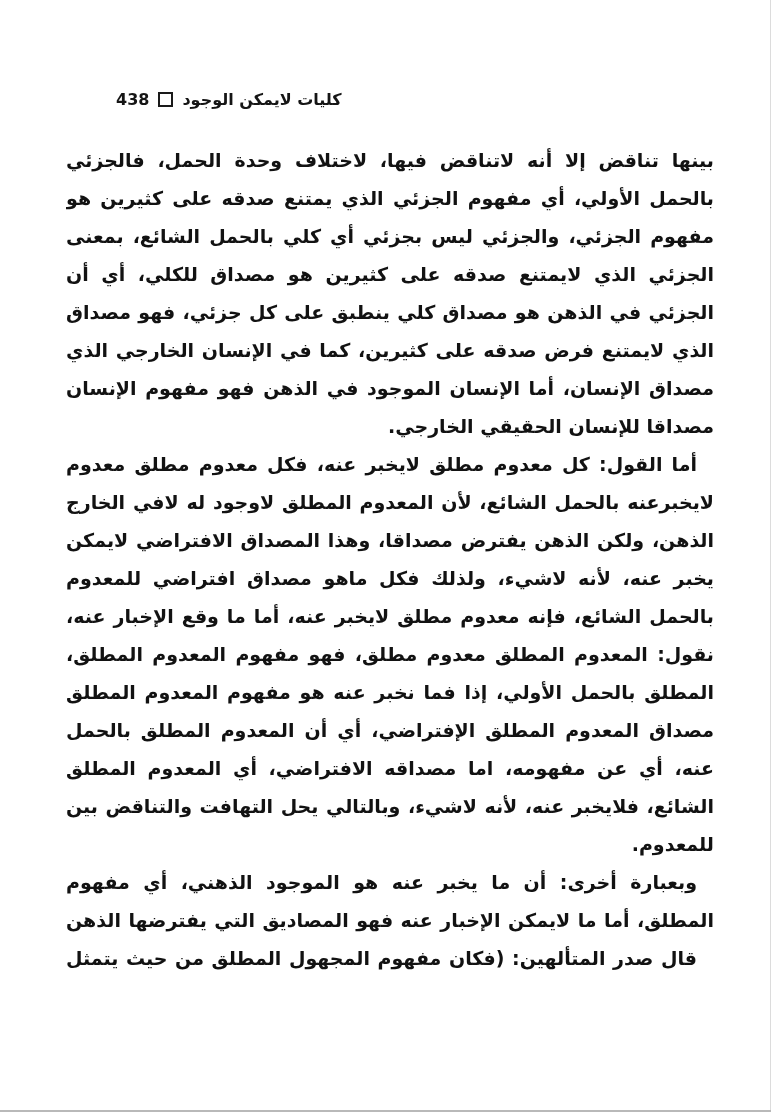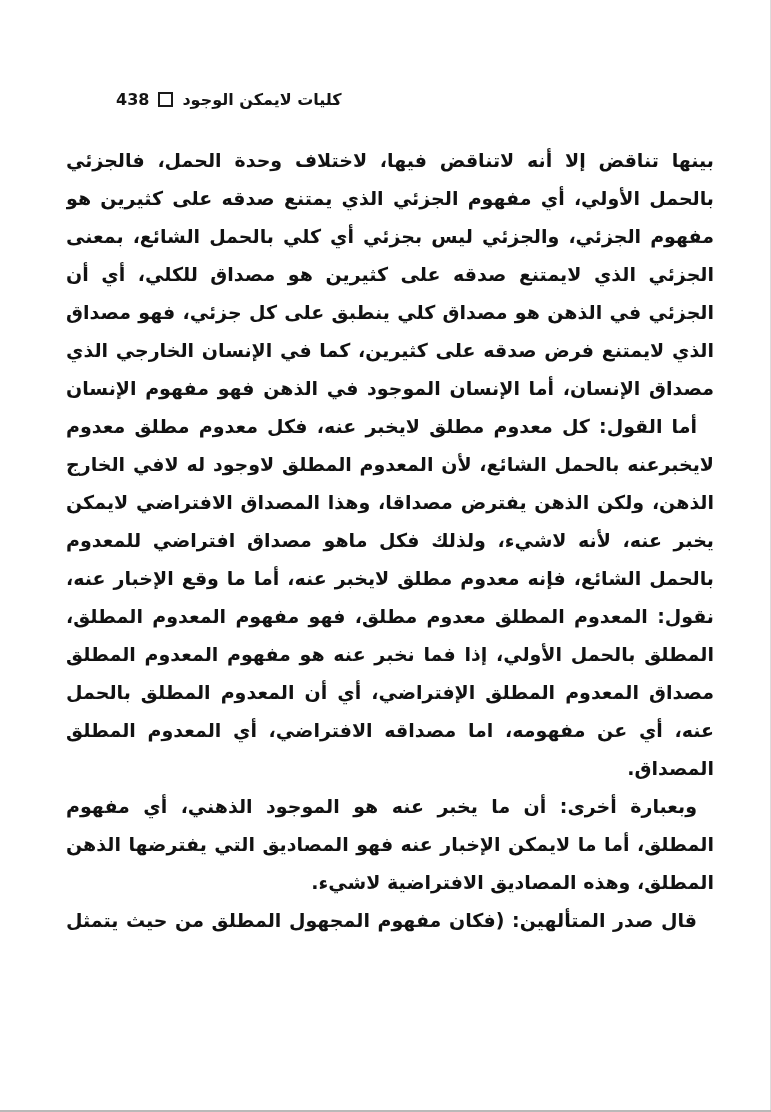--- a/index.html
+++ b/index.html
@@ -83,37 +83,38 @@
 
   <div class="text-block">
       <div class="paragraph">
         <div class="line">بينها تناقض إلا أنه لاتناقض فيها، لاختلاف وحدة الحمل، فالجزئي جزئي</div>
         <div class="line">بالحمل الأولي، أي مفهوم الجزئي الذي يمتنع صدقه على كثيرين هو نفسه</div>
         <div class="line">مفهوم الجزئي، والجزئي ليس بجزئي أي كلي بالحمل الشائع، بمعنى أن</div>
         <div class="line">الجزئي الذي لايمتنع صدقه على كثيرين هو مصداق للكلي، أي أن مفهوم</div>
         <div class="line">الجزئي في الذهن هو مصداق كلي ينطبق على كل جزئي، فهو مصداق للكلي،</div>
         <div class="line">الذي لايمتنع فرض صدقه على كثيرين، كما في الإنسان الخارجي الذي هو</div>
         <div class="line">مصداق الإنسان، أما الإنسان الموجود في الذهن فهو مفهوم الإنسان أي ليس</div>
+        <div class="line end">مصداقا للإنسان الحقيقي الخارجي.</div>
       </div>
       <div class="paragraph">
         <div class="line indent">أما القول: كل معدوم مطلق لايخبر عنه، فكل معدوم مطلق معدوم مطلق</div>
         <div class="line">لايخبرعنه بالحمل الشائع، لأن المعدوم المطلق لاوجود له لافي الخارج ولافي</div>
         <div class="line">الذهن، ولكن الذهن يفترض مصداقا، وهذا المصداق الافتراضي لايمكن أن</div>
         <div class="line">يخبر عنه، لأنه لاشيء، ولذلك فكل ماهو مصداق افتراضي للمعدوم المطلق، أي</div>
         <div class="line">بالحمل الشائع، فإنه معدوم مطلق لايخبر عنه، أما ما وقع الإخبار عنه، عندما</div>
         <div class="line">نقول: المعدوم المطلق معدوم مطلق، فهو مفهوم المعدوم المطلق، أي المعدوم</div>
         <div class="line">المطلق بالحمل الأولي، إذا فما نخبر عنه هو مفهوم المعدوم المطلق وليس</div>
         <div class="line">مصداق المعدوم المطلق الإفتراضي، أي أن المعدوم المطلق بالحمل الأولي يخبر</div>
         <div class="line">عنه، أي عن مفهومه، اما مصداقه الافتراضي، أي المعدوم المطلق بالحمل</div>
-        <div class="line end">المصداق.</div>
+        <div class="line">الشائع، فلايخبر عنه، لأنه لاشيء، وبالتالي يحل التهافت والتناقض بين</div>
+        <div class="line end">للمعدوم.</div>
       </div>
       <div class="paragraph">
         <div class="line indent">وبعبارة أخرى: أن ما يخبر عنه هو الموجود الذهني، أي مفهوم المعدوم</div>
         <div class="line">المطلق، أما ما لايمكن الإخبار عنه فهو المصاديق التي يفترضها الذهن للمعدوم</div>
-        <div class="line end">المطلق، وهذه المصاديق الافتراضية لاشيء.</div>
       </div>
       <div class="paragraph">
         <div class="line indent">قال صدر المتألهين: (فكان مفهوم المجهول المطلق من حيث يتمثل نفسه،</div>
       </div>
     </div>
 
   <div class="scan-edge-right"></div>
   <div class="scan-edge-bottom"></div>
 </div>
 

